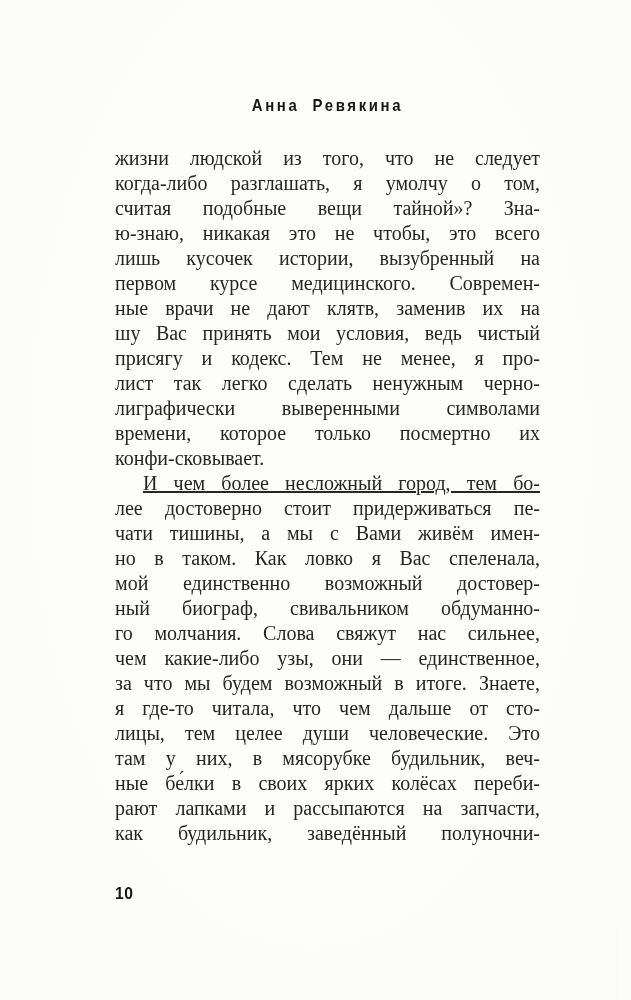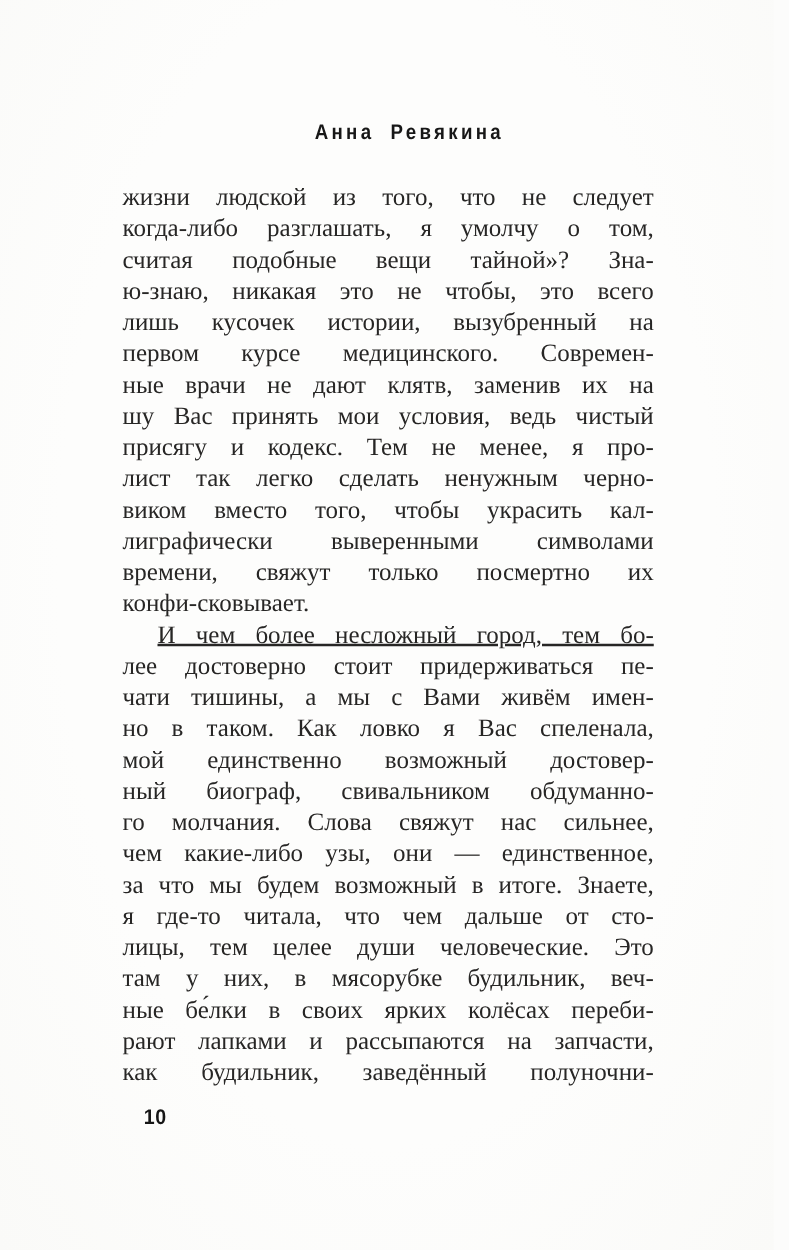--- a/index.html
+++ b/index.html
@@ -28,21 +28,21 @@
     font-size: 17px;
     letter-spacing: 3px;
     word-spacing: 7px;
     color: #171717;
     transform: scaleX(0.88);
     transform-origin: 50% 50%;
     white-space: nowrap;
   }
   .body-text {
     position: absolute;
-    left: 98px;
+    left: 115px;
     top: 146px;
     width: 425px;
     color: #272625;
     font-size: 20px;
   }
   .line {
     height: 25px;
     line-height: 25px;
     text-align: justify;
     text-align-last: justify;
@@ -79,23 +79,22 @@
       <div class="line">жизни людской из того, что не следует</div>
       <div class="line">когда-либо разглашать, я умолчу о том,</div>
       <div class="line">считая подобные вещи тайной»? Зна-</div>
       <div class="line">ю-знаю, никакая это не чтобы, это всего</div>
       <div class="line">лишь кусочек истории, вызубренный на</div>
       <div class="line">первом курсе медицинского. Современ-</div>
       <div class="line">ные врачи не дают клятв, заменив их на</div>
       <div class="line">шу Вас принять мои условия, ведь чистый</div>
       <div class="line">присягу и кодекс. Тем не менее, я про-</div>
       <div class="line">лист так легко сделать ненужным черно-</div>
-      <div class="line">виком вместо того, чтобы украсить кал-</div>
       <div class="line">лиграфически выверенными символами</div>
-      <div class="line">времени, свяжут только посмертно их</div>
+      <div class="line">времени, которое только посмертно их</div>
       <div class="line no-justify">конфи-сковывает.</div>
       <div class="line indent">И чем более несложный город, тем бо-</div>
       <div class="line">лее достоверно стоит придерживаться пе-</div>
       <div class="line">чати тишины, а мы с Вами живём имен-</div>
       <div class="line">но в таком. Как ловко я Вас спеленала,</div>
       <div class="line">мой единственно возможный достовер-</div>
       <div class="line">ный биограф, свивальником обдуманно-</div>
       <div class="line">го молчания. Слова свяжут нас сильнее,</div>
       <div class="line">чем какие-либо узы, они — единственное,</div>
       <div class="line">за что мы будем возможный в итоге. Знаете,</div>

